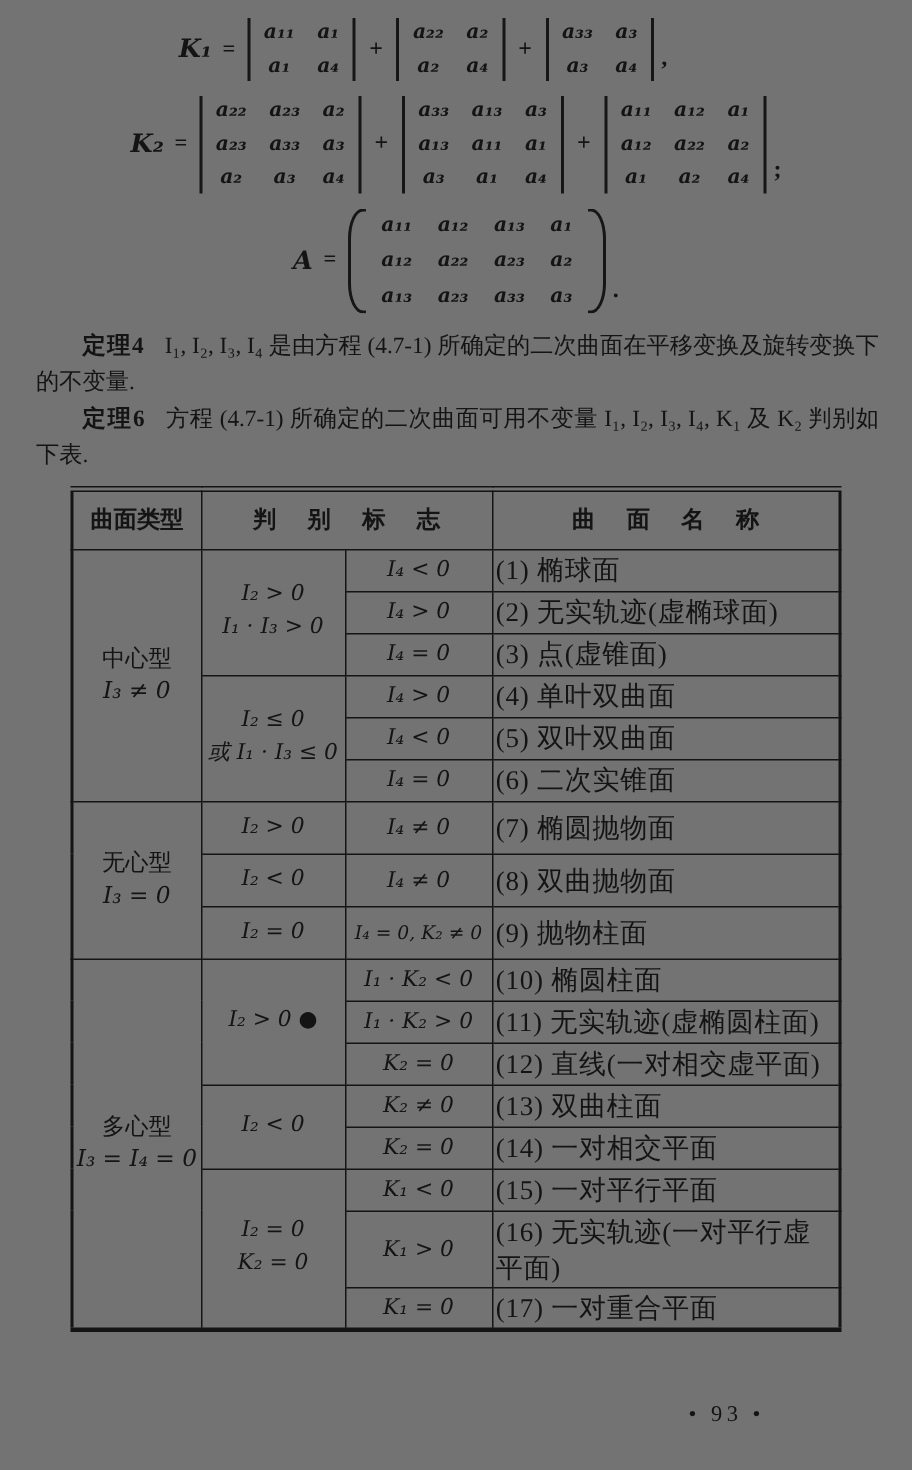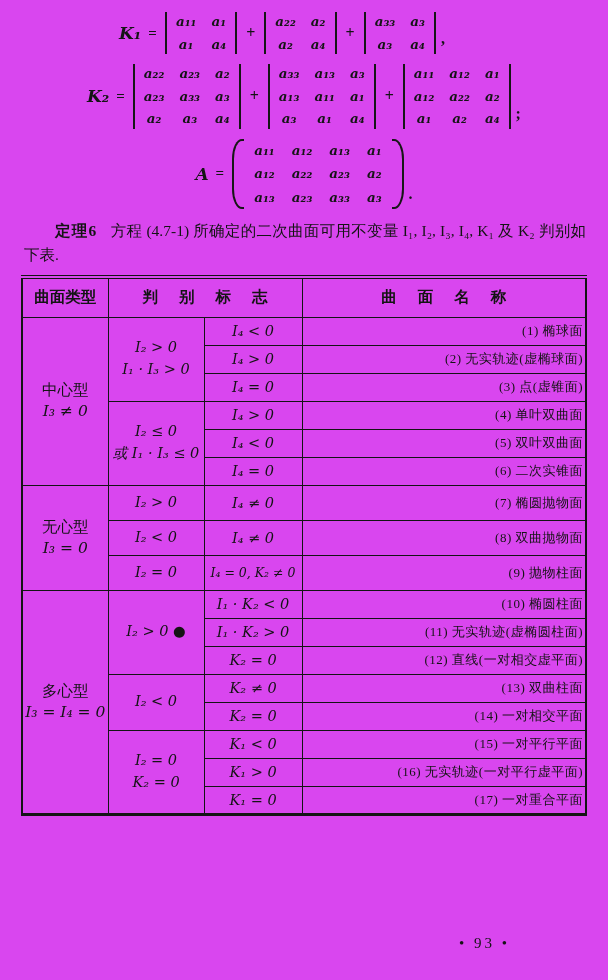--- a/index.html
+++ b/index.html
@@ -1,17 +1,17 @@
 <!DOCTYPE html>
 <html><head>
 <meta charset="utf-8">
 <style>
   html,body{margin:0;padding:0;background:#e8e8e6;}
   .page{
-    width:608px;height:980px;background:#d946ef;margin:0 auto;
+    width:608px;height:980px;background:#737373;margin:0 auto;
     box-sizing:border-box;overflow:hidden;position:relative;
     font-family:"Liberation Serif","DejaVu Serif",serif;color:#141414;
   }
   
   .formulas{padding-top:12px;}
   .mline{display:flex;align-items:center;justify-content:center;margin-bottom:10px;}
   .mline.k1{transform:translateX(-22px);}
   .lhs{font-family:"DejaVu Serif",serif;font-style:italic;font-weight:bold;font-size:17px;margin-right:7px;}
   .eq{font-size:15px;font-weight:bold;margin-right:8px;}
   .op{font-size:16px;font-weight:bold;margin:0 9px;}
@@ -25,35 +25,35 @@
   .paren.l{border-left:2px solid #161616;border-top:2px solid #161616;border-bottom:2px solid #161616;
            border-top-left-radius:10px 20px;border-bottom-left-radius:10px 20px;}
   .paren.r{border-right:2px solid #161616;border-top:2px solid #161616;border-bottom:2px solid #161616;
            border-top-right-radius:10px 20px;border-bottom-right-radius:10px 20px;}
   
   .theorems{margin:4px 22px 0 24px;}
   .thm{font-size:15.5px;line-height:1.52;text-indent:2em;margin:0 0 2px 0;text-align:justify;}
   .thm-label{font-weight:bold;margin-right:13px;letter-spacing:1px;}
   
   table.cls{
-    border-collapse:collapse;table-layout:fixed;width:566px;margin:9px auto 0;
+    border-collapse:collapse;table-layout:fixed;width:514px;margin:9px auto 0;
     border-top:4px double #141414;border-bottom:3px solid #141414;
     border-left:2px solid #141414;border-right:2px solid #141414;
   }
   .cls th,.cls td{border:1.4px solid #141414;padding:1px 2px;overflow:hidden;}
   .cls thead tr{height:40px;}
   .cls tbody tr{height:28px;}
   .cls tbody tr.s2{height:35px;}
   .cls th{font-weight:bold;font-size:15.5px;text-align:center;}
   .th-sp{letter-spacing:0.55em;text-indent:0.55em;margin-left:38px;}
   .c-type{text-align:center;font-size:15.5px;line-height:1.4;}
   .c-cond{text-align:center;font-size:14.5px;line-height:1.5;}
   .c-mark{text-align:center;font-size:14.5px;}
   .c-mark.small{font-size:12.5px;}
-  .c-name{text-align:right;padding-left:9px;font-size:13px;letter-spacing:0.5px;margin-top:24px;}
+  .c-name{text-align:left;padding-left:9px;font-size:18px;letter-spacing:0.5px;margin-top:24px;}
   .math{font-family:"DejaVu Serif",serif;font-style:italic;}
   
   .pageno{position:absolute;right:0;bottom:28px;width:100%;text-align:right;
           padding-right:98px;box-sizing:border-box;font-weight:normal;font-size:15px;letter-spacing:3px;}
 </style>
 </head>
 <body>
 
 <div class="page">
 
@@ -142,20 +142,21 @@
             <span class="mcell">a₃₃</span>
             <span class="mcell">a₃</span>
           </span>
           <span class="paren r"></span>
         </span>
         <span class="tail">.</span>
       </div>
   </div>
 
   <div class="theorems">
+    <p class="thm"><span class="thm-label">定理4</span><span>I₁, I₂, I₃, I₄ 是由方程 (4.7-1) 所确定的二次曲面在平移变换及旋转变换下的不变量.</span></p>
     <p class="thm"><span class="thm-label">定理6</span><span>方程 (4.7-1) 所确定的二次曲面可用不变量 I₁, I₂, I₃, I₄, K₁ 及 K₂ 判别如下表.</span></p>
   </div>
 
   <table class="cls">
     <colgroup>
         <col style="width:86px">
         <col style="width:96px">
         <col style="width:98px">
         <col>
       </colgroup>

